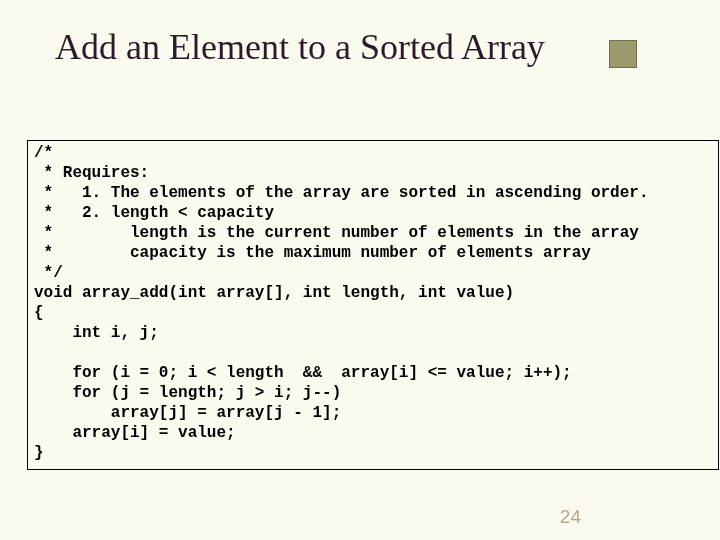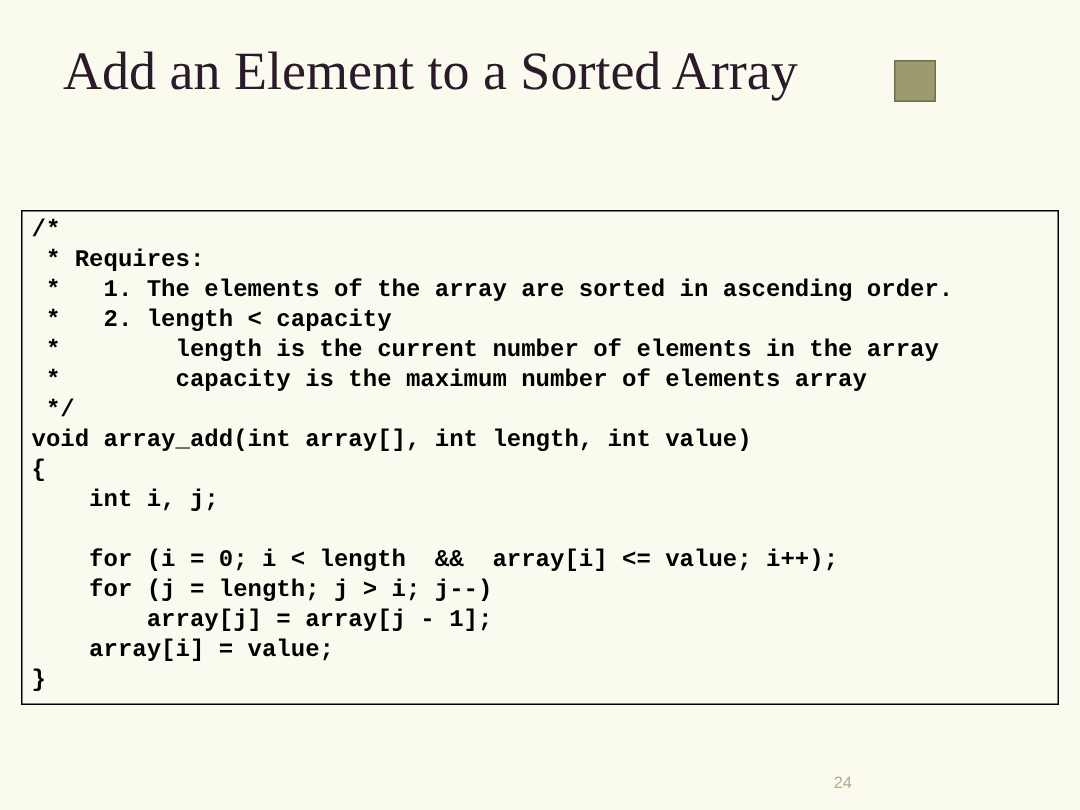--- a/index.html
+++ b/index.html
@@ -11,20 +11,21 @@
     font-family: "Times New Roman", Times, serif;
     color: #111;
     position: relative;
     overflow: hidden;
   }
   .slide {
     width: 624px;
     height: 540px;
     position: relative;
     box-sizing: border-box;
+    margin-left: 13px;
   }
   .title {
     position: absolute;
     top: 26px;
     left: 42px;
     font-size: 36px;
     font-weight: 400;
     color: #2b1a2a;
     font-family: "Times New Roman", Times, serif;
   }
@@ -53,21 +54,21 @@
     font-size: 16px;
     font-weight: bold;
     line-height: 20px;
     white-space: pre;
     color: #000;
   }
   .page-num {
     position: absolute;
     bottom: 12px;
     right: 56px;
-    font-size: 11px;
+    font-size: 19px;
     color: #b8a98a;
     font-family: Arial, sans-serif;
     text-align: right;
   }
 </style>
 </head>
 <body>
 
 <div class="slide">
   <div class="corner-box"></div>

